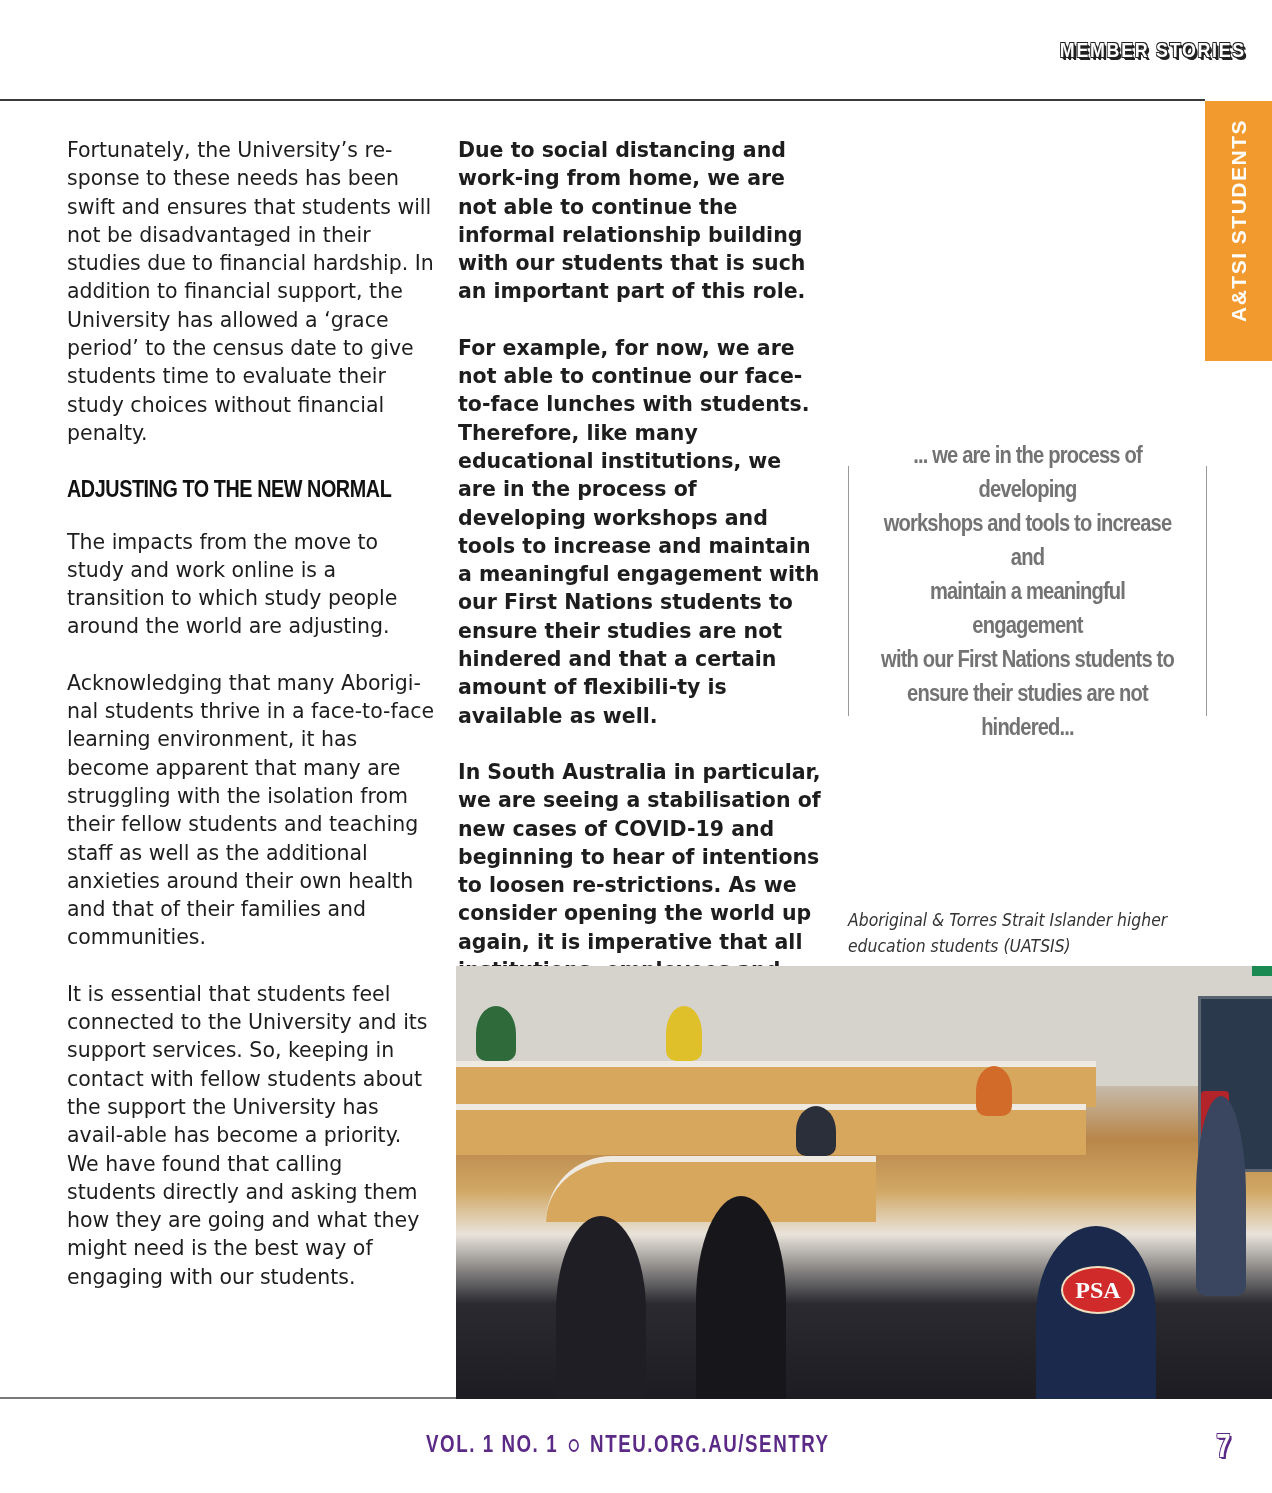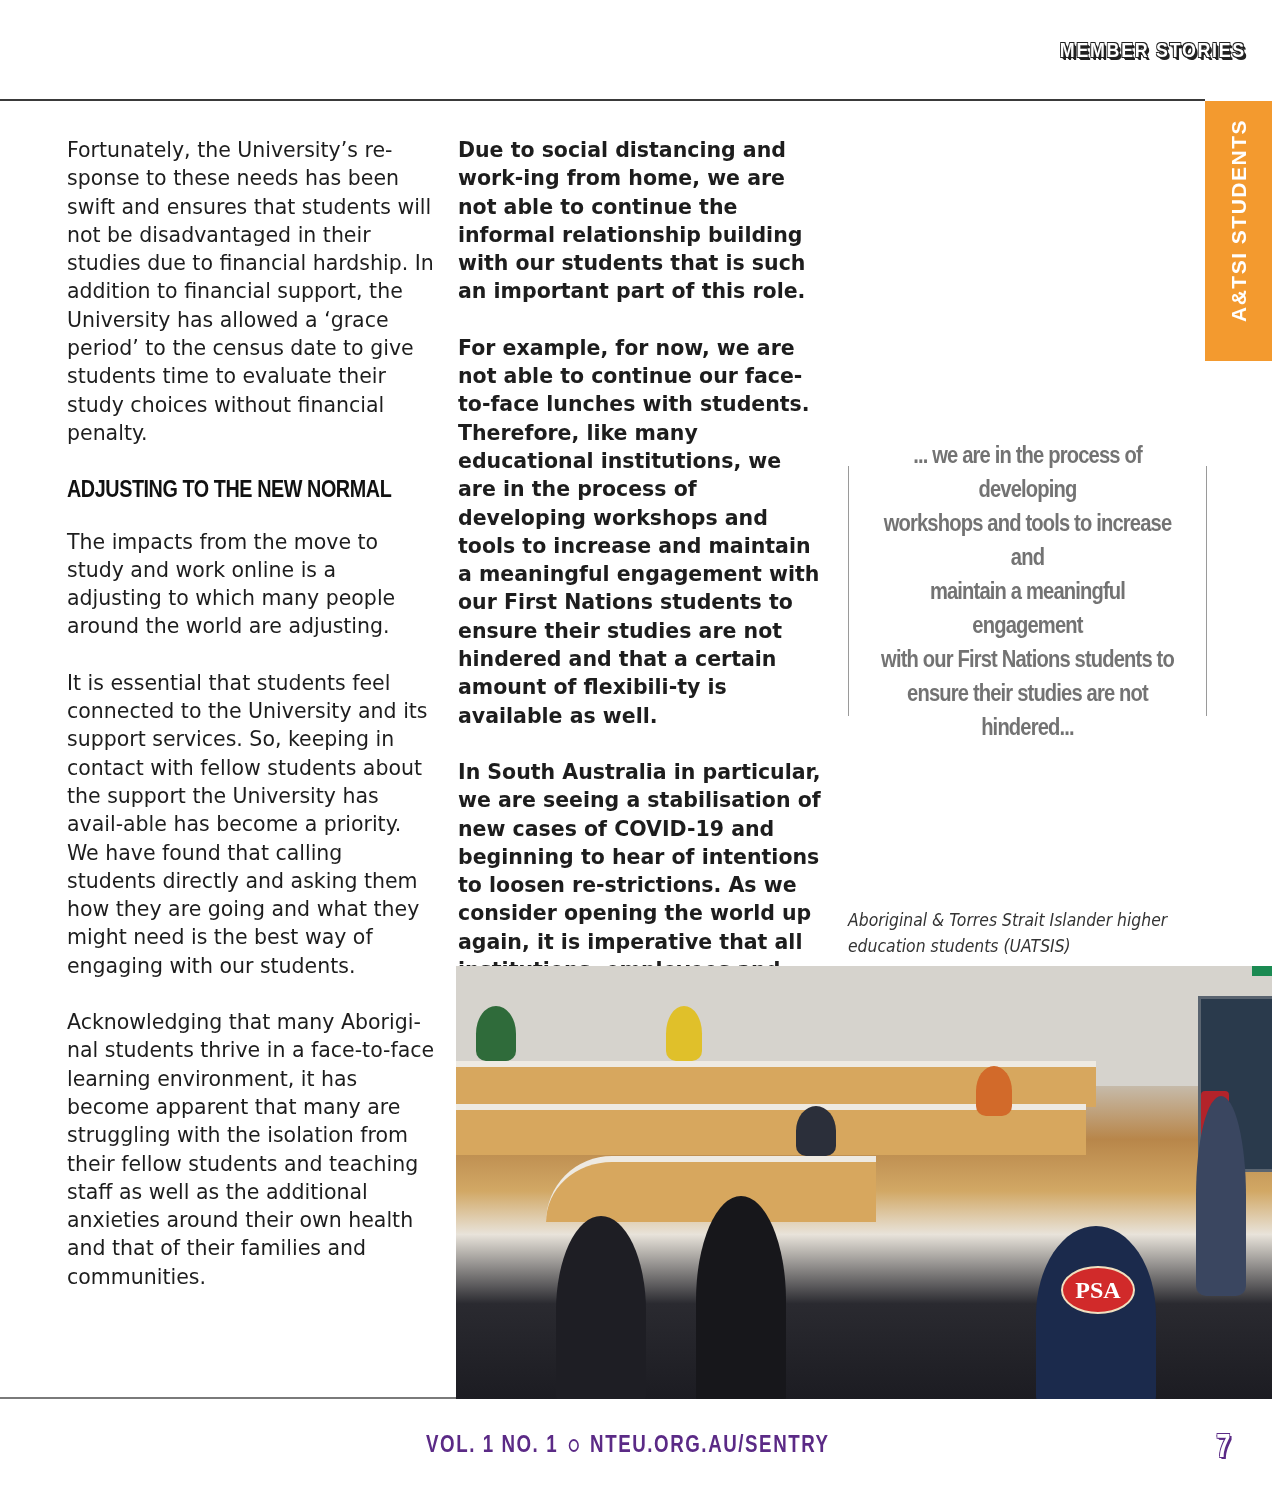--- a/index.html
+++ b/index.html
@@ -86,23 +86,23 @@
 
 <div class="header-title">MEMBER STORIES</div>
 <div class="header-rule"></div>
 <div class="section-tab">
   <div class="section-tab-label">A&amp;TSI STUDENTS</div>
 </div>
 
 <div class="col col-1">
   <p>Fortunately, the University’s re-sponse to these needs has been swift and ensures that students will not be disadvantaged in their studies due to financial hardship. In addition to financial support, the University has allowed a ‘grace period’ to the census date to give students time to evaluate their study choices without financial penalty.</p>
   <div class="subhead">ADJUSTING TO THE NEW NORMAL</div>
-  <p>The impacts from the move to study and work online is a adjusting to which many people around the world are adjusting.</p>
+  <p>The impacts from the move to study and work online is a transition to which study people around the world are adjusting.</p>
+  <p>Acknowledging that many Aborigi-nal students thrive in a face-to-face learning environment, it has become apparent that many are struggling with the isolation from their fellow students and teaching staff as well as the additional anxieties around their own health and that of their families and communities.</p>
   <p>It is essential that students feel connected to the University and its support services. So, keeping in contact with fellow students about the support the University has avail-able has become a priority. We have found that calling students directly and asking them how they are going and what they might need is the best way of engaging with our students.</p>
-  <p>Acknowledging that many Aborigi-nal students thrive in a face-to-face learning environment, it has become apparent that many are struggling with the isolation from their fellow students and teaching staff as well as the additional anxieties around their own health and that of their families and communities.</p>
 </div>
 
 <div class="col col-2">
   <p>Due to social distancing and work-ing from home, we are not able to continue the informal relationship building with our students that is such an important part of this role.</p>
   <p>For example, for now, we are not able to continue our face-to-face lunches with students. Therefore, like many educational institutions, we are in the process of developing workshops and tools to increase and maintain a meaningful engagement with our First Nations students to ensure their studies are not hindered and that a certain amount of flexibili-ty is available as well.</p>
   <p><span>In South Australia in particular, we are seeing a stabilisation of new cases of COVID-19 and beginning to hear of intentions to loosen re-strictions. As we consider opening the world up again, it is imperative that all institutions, employees and students take the same collective responsibility to ensure the safety of our vulnerable populations.</span><span class="end-mark"></span></p>
 </div>
 
 <div class="pull-quote">
   <div class="pull-quote-text">... we are in the process of developing

